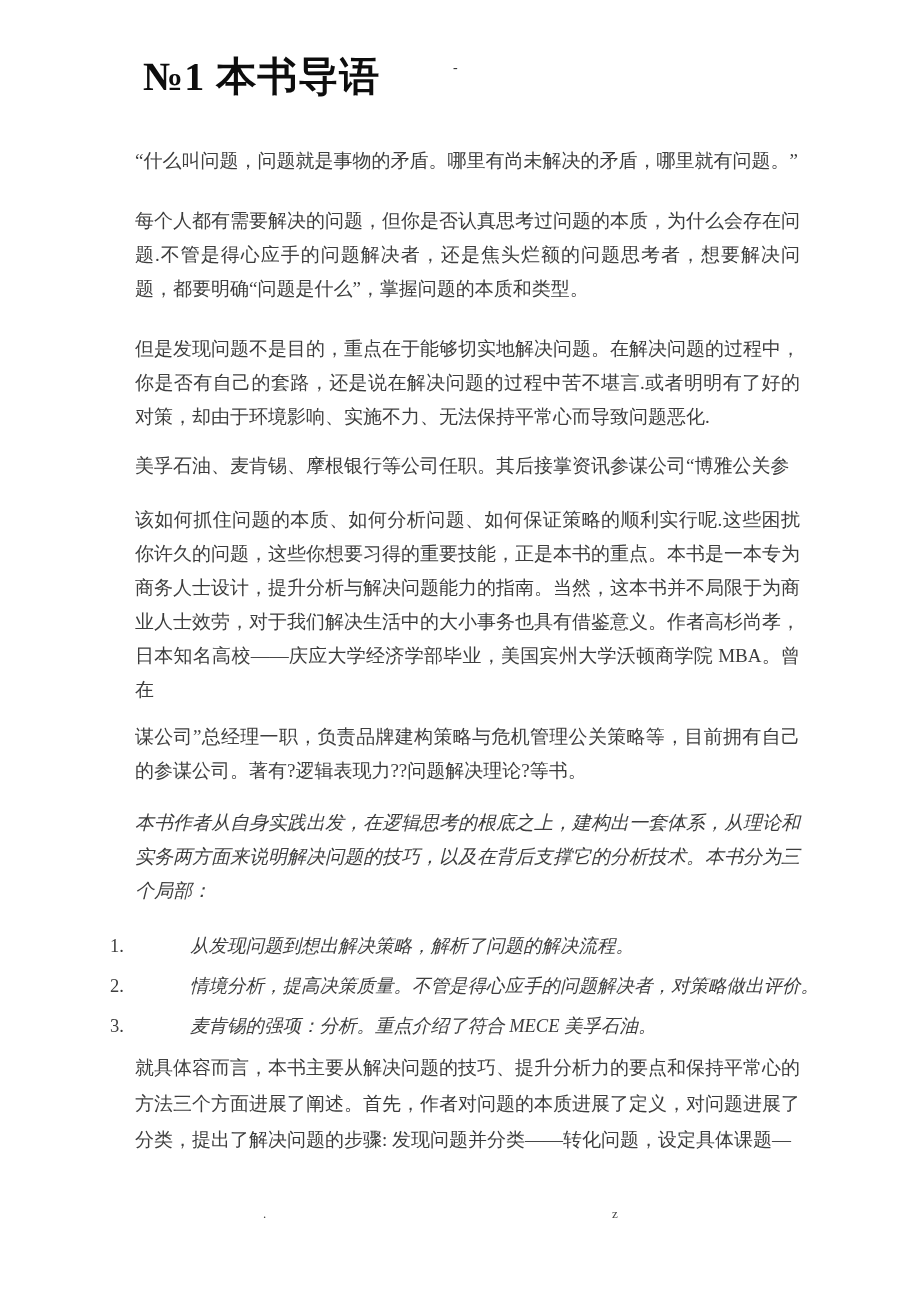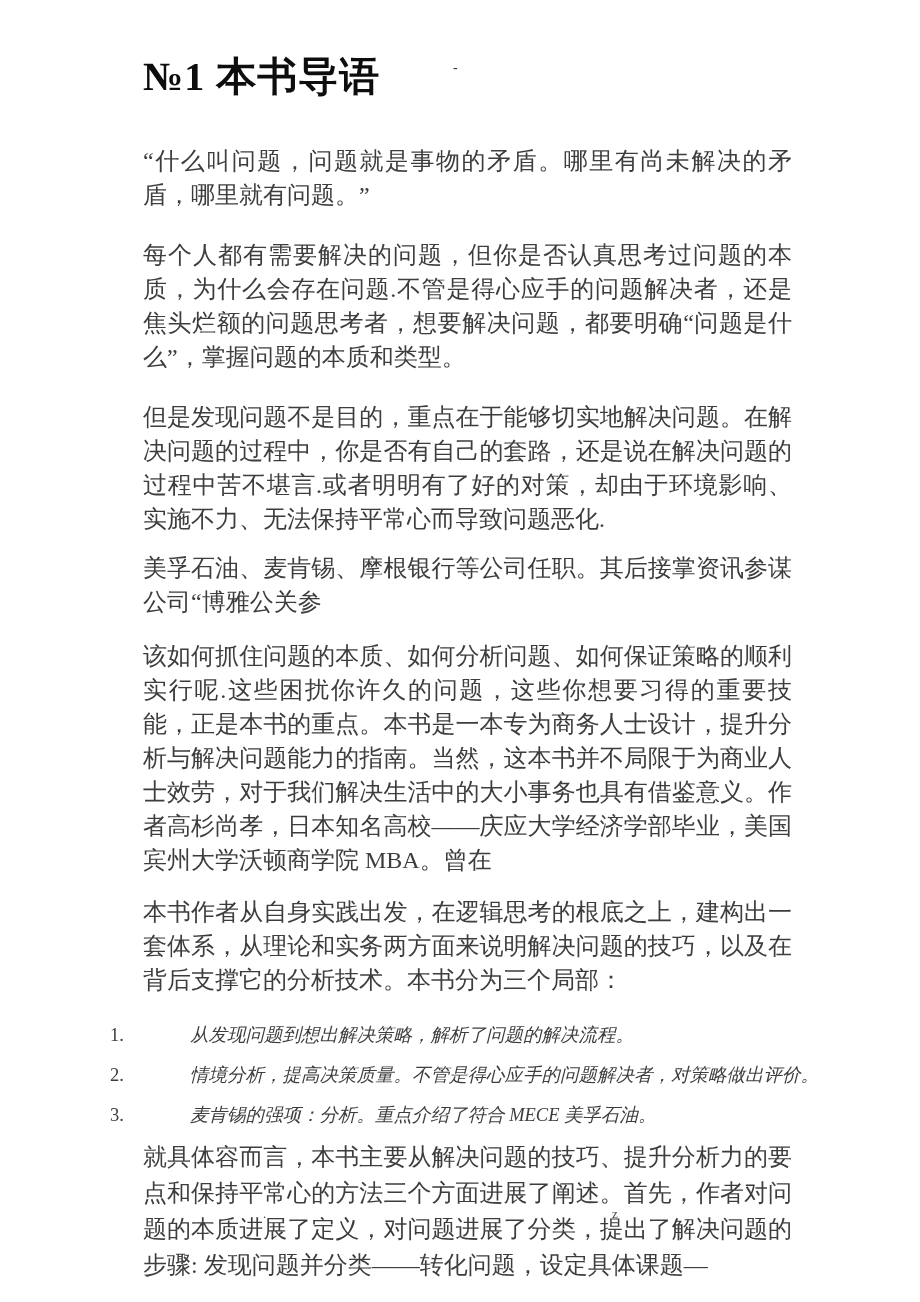--- a/index.html
+++ b/index.html
@@ -32,33 +32,33 @@
   .doc-title {
     margin: 8px;
     padding-top: 44px;
     font-size: 40px;
     line-height: 1.25;
     font-weight: bold;
     color: #0d0d0d;
     letter-spacing: 1px;
   }
   .para {
-    margin: 8px;
-    font-size: 24px;
+    margin: 0;
+    font-size: 19px;
     line-height: 34px;
     text-align: justify;
     color: #3d3d3d;
   }
   .p-quote   { margin-top: 42px; }
   .p-1       { margin-top: 26px; }
   .p-2       { margin-top: 26px; }
   .p-3       { margin-top: 20px; }
   .p-4       { margin-top: 15px; }
   .p-5       { margin-top: 13px; }
-  .p-6       { margin-top: 18px; }
+  .p-6       { margin-top: 18px; font-style: italic; }
   .p-7       { margin-top: 7px; line-height: 36px; }
   .num-list {
     margin-top: 21px;
     margin-left: -25px;   
     width: 720px;
   }
   .num-row {
     display: flex;
     margin-bottom: 6px;
     font-size: 18.5px;
@@ -97,20 +97,21 @@
 
   <div class="content">
 
     <h1 class="doc-title">№1 本书导语</h1>
 
     <p class="para p-quote">“什么叫问题，问题就是事物的矛盾。哪里有尚未解决的矛盾，哪里就有问题。”</p>
     <p class="para p-1">每个人都有需要解决的问题，但你是否认真思考过问题的本质，为什么会存在问题.不管是得心应手的问题解决者，还是焦头烂额的问题思考者，想要解决问题，都要明确“问题是什么”，掌握问题的本质和类型。</p>
     <p class="para p-2">但是发现问题不是目的，重点在于能够切实地解决问题。在解决问题的过程中，你是否有自己的套路，还是说在解决问题的过程中苦不堪言.或者明明有了好的对策，却由于环境影响、实施不力、无法保持平常心而导致问题恶化.</p>
     <p class="para p-4">美孚石油、麦肯锡、摩根银行等公司任职。其后接掌资讯参谋公司“博雅公关参</p>
     <p class="para p-3">该如何抓住问题的本质、如何分析问题、如何保证策略的顺利实行呢.这些困扰你许久的问题，这些你想要习得的重要技能，正是本书的重点。本书是一本专为商务人士设计，提升分析与解决问题能力的指南。当然，这本书并不局限于为商业人士效劳，对于我们解决生活中的大小事务也具有借鉴意义。作者高杉尚孝，日本知名高校——庆应大学经济学部毕业，美国宾州大学沃顿商学院 MBA。曾在</p>
+    <p class="para p-5">谋公司”总经理一职，负责品牌建构策略与危机管理公关策略等，目前拥有自己的参谋公司。著有?逻辑表现力??问题解决理论?等书。</p>
     <p class="para p-6">本书作者从自身实践出发，在逻辑思考的根底之上，建构出一套体系，从理论和实务两方面来说明解决问题的技巧，以及在背后支撑它的分析技术。本书分为三个局部：</p>
 
     <div class="num-list">
       <div class="num-row">
         <span class="num-cell">1.</span>
         <span class="num-text">从发现问题到想出解决策略，解析了问题的解决流程。</span>
       </div>
       <div class="num-row">
         <span class="num-cell">2.</span>
         <span class="num-text">情境分析，提高决策质量。不管是得心应手的问题解决者，对策略做出评价。</span>

